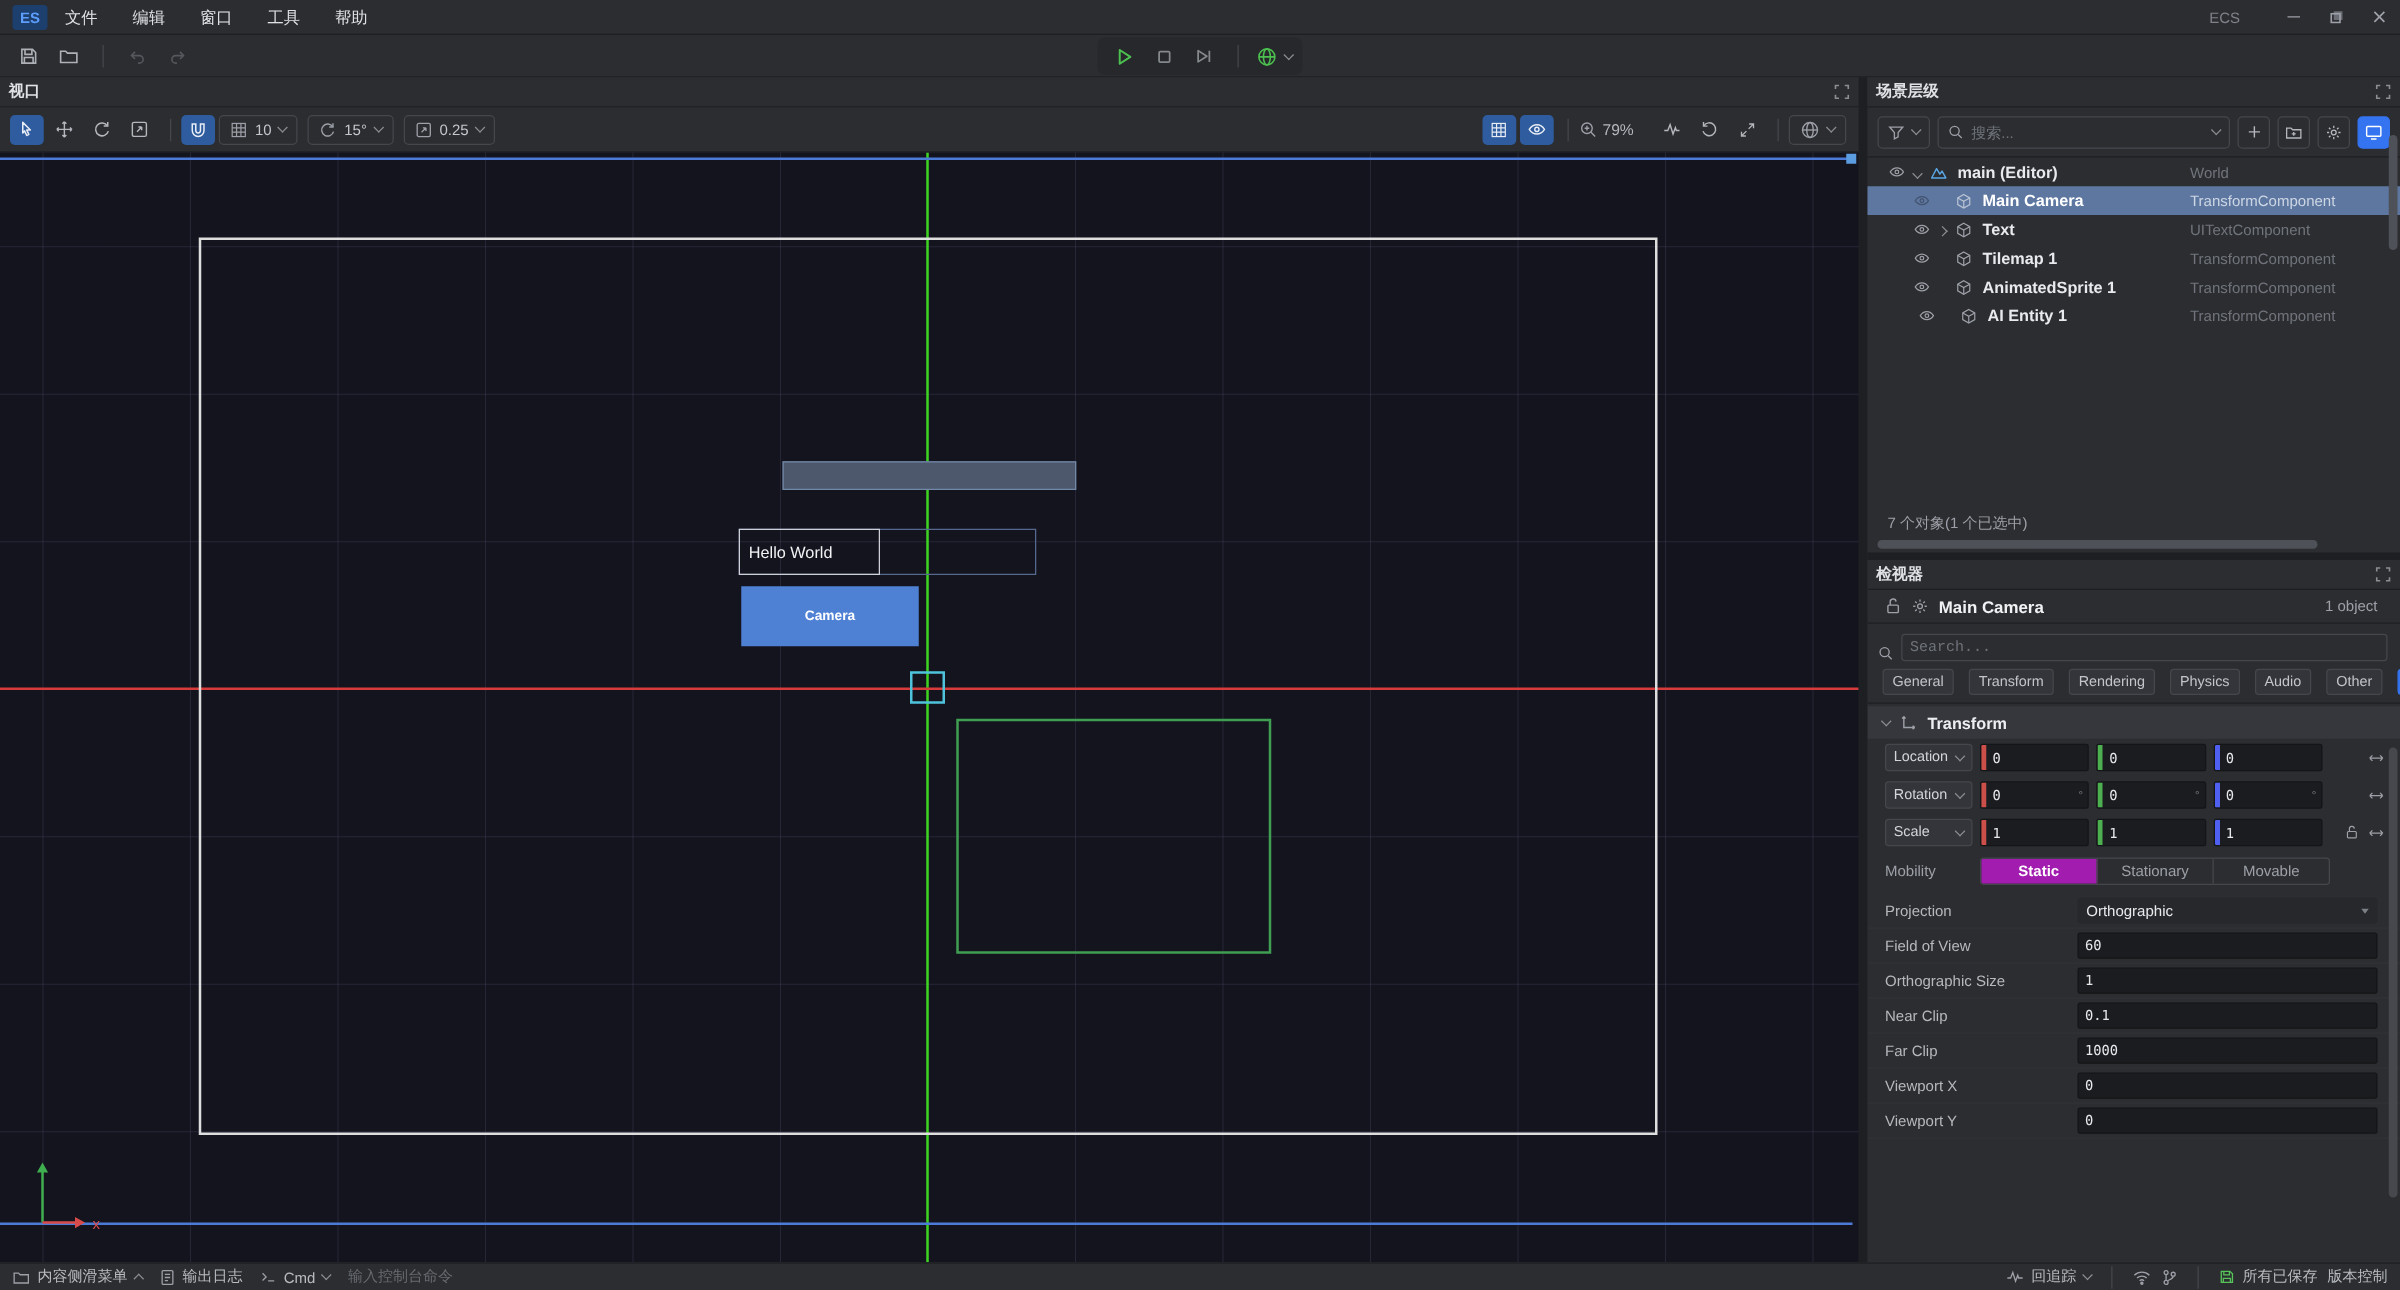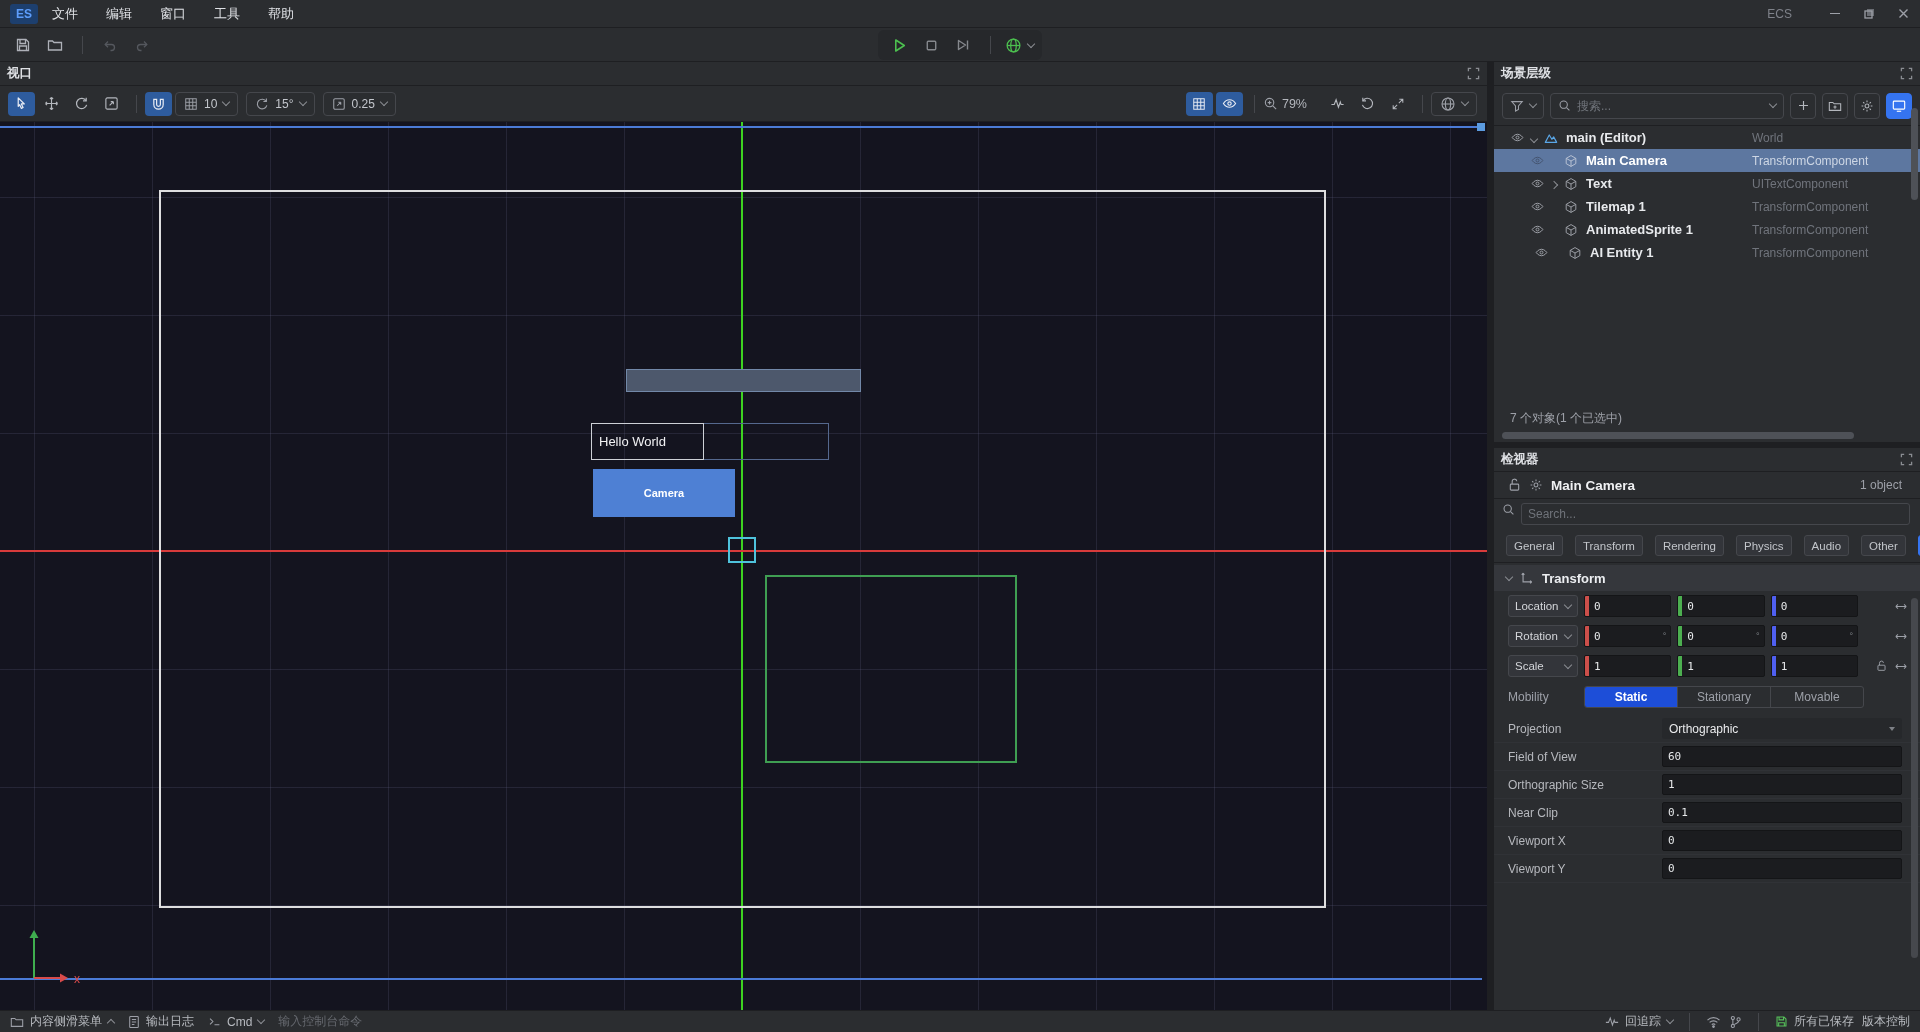--- a/index.html
+++ b/index.html
@@ -101,21 +101,21 @@
   .cellpad { display:inline-block; width:16px; flex:0 0 16px; }
   .hier-status { position:absolute; left:0; top:348px; width:100%; padding-left:16px; color:#9da0a8; font-size:12px; }
   .hscroll { position:absolute; left:8px; top:370px; width:352px; height:7px; border-radius:4px; background:#4e5157; }
   .vscroll-h { position:absolute; right:2px; top:46px; width:7px; height:92px; border-radius:4px; background:#4e5157; }
 
   
   .insp { position:absolute; left:0; top:386px; width:100%; height:562px; overflow:hidden; }
   .obj-row { height:27px; display:flex; align-items:center; padding:0 18px 0 14px; gap:8px; border-bottom:1px solid #1e1f22; }
   .obj-name { font-weight:bold; font-size:13.5px; color:#f0f1f3; }
   .obj-count { margin-left:auto; color:#9da0a8; }
-  .insp-search { height:26px; margin:4px 10px 4px 8px; display:flex; align-items:flex-start; gap:6px; }
+  .insp-search { height:26px; margin:4px 10px 4px 8px; display:flex; align-items:flex-end; gap:6px;font-family:Liberation Mono, monospace; }
   .insp-search .box { flex:1; height:22px; border:1px solid #45474c; border-radius:3px; display:flex; align-items:center; padding:0 6px; }
   .insp-search input { flex:1; background:transparent; border:none; outline:none; color:#dfe1e5; font-family:inherit; font-size:12px; min-width:0; }
   .insp-search input::placeholder { color:#6f737a; }
   .tabs { display:flex; gap:12px; padding:2px 10px 6px 12px; border-bottom:1px solid #1e1f22; }
   .tab { height:21px; padding:0 7px; display:flex; align-items:center; background:#33353a; border:1px solid #45474c;
     border-radius:3px; color:#c2c5ca; font-size:11.5px; }
   .tab.active { background:var(--accent); border-color:var(--accent); color:#fff; }
   .comp-row { height:30px; display:flex; align-items:center; padding:0 14px; }
   .comp-lbl { font-size:12.5px; color:#e3e5e9; }
   .add-btn { margin-left:auto; height:20px; background:var(--accent); border-radius:3px; color:#fff;
@@ -130,21 +130,21 @@
   .numfield .bar { width:4px; align-self:stretch; flex:0 0 4px; }
   .numfield input { flex:1; min-width:0; background:transparent; border:none; outline:none; color:#e6e8ea;
     font-family:"DejaVu Sans Mono", monospace; font-size:11px; padding:0 5px; }
   .numfield .deg { color:#7d8086; font-size:9px; padding-right:4px; }
   .ticons { flex:0 0 44px; display:flex; align-items:center; justify-content:flex-end; gap:7px; color:#6f737a; }
   .mob-row { display:flex; align-items:center; padding:5px 12px 7px 14px; gap:6px; }
   .mob-lbl { flex:0 0 70px; color:#9da0a8; font-size:12px; }
   .seg { flex:1; display:flex; border:1px solid #45474c; border-radius:3px; overflow:hidden; height:22px; margin-right:44px; }
   .seg > div { flex:1; display:flex; align-items:center; justify-content:center; color:#9da0a8; font-size:12px; border-right:1px solid #45474c; }
   .seg > div:last-child { border-right:none; }
-  .seg > div.active { background:#1d4ed8; color:#fff; font-weight:bold; }
+  .seg > div.active { background:#a21caf; color:#fff; font-weight:bold; }
   .crow { display:flex; align-items:center; padding:0 18px 0 14px; height:28px; border-bottom:1px solid #303236; }
   .crow .clabel { flex:1; color:#b6b8bd; font-size:12px; }
   .crow .cinput { width:240px; height:21px; }
   .cinput.numfield { flex:0 0 240px; }
   .dropdown { width:240px; height:21px; background:#26282b; border-radius:3px; display:flex; align-items:center;
     padding:0 7px; color:#e9eaec; font-size:12px; }
   .dropdown .dcaret { margin-left:auto; width:0; height:0; border-left:3.5px solid transparent; border-right:3.5px solid transparent; border-top:4px solid #7d8086; }
   .vscroll-i { position:absolute; right:2px; top:150px; width:7px; height:360px; border-radius:4px; background:#46484d; }
 
   
@@ -737,20 +737,26 @@
             <input value="1" style="">
           </span>
       </div>
       <div class="crow">
         <span class="clabel">Near Clip</span>
         <span class="numfield cinput">
             <input value="0.1" style="">
           </span>
       </div>
       <div class="crow">
+        <span class="clabel">Far Clip</span>
+        <span class="numfield cinput">
+            <input value="1000" style="">
+          </span>
+      </div>
+      <div class="crow">
         <span class="clabel">Viewport X</span>
         <span class="numfield cinput">
             <input value="0" style="">
           </span>
       </div>
       <div class="crow">
         <span class="clabel">Viewport Y</span>
         <span class="numfield cinput">
             <input value="0" style="">
           </span>

